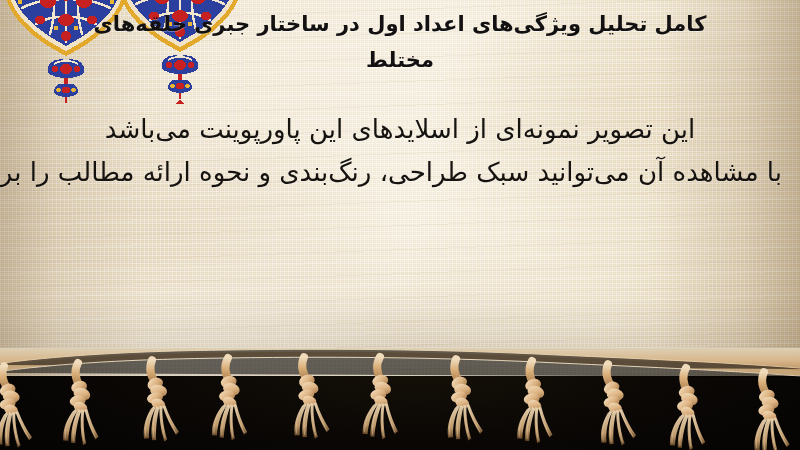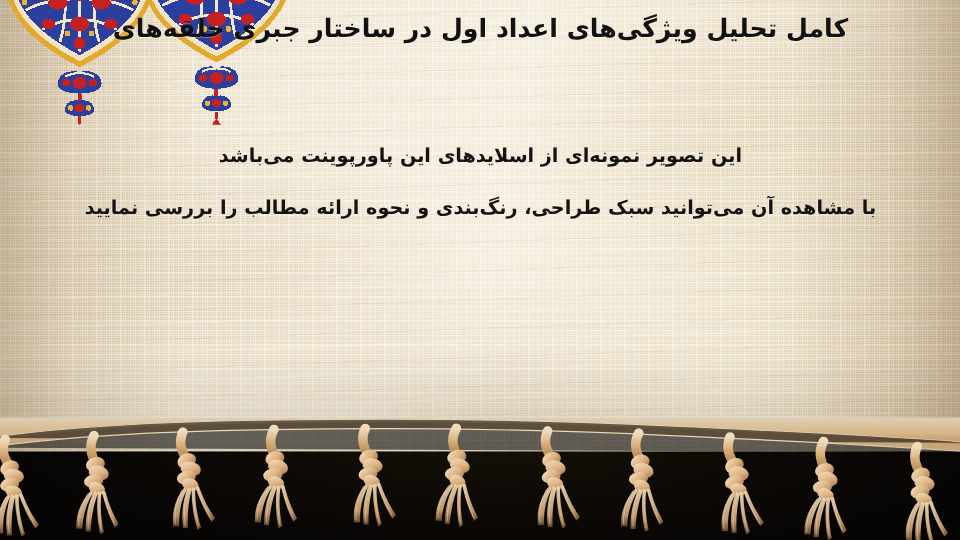--- a/index.html
+++ b/index.html
@@ -125,22 +125,22 @@
   .body-block {
     position: absolute;
     top: 108px;
     left: 18px;
     right: 18px;
     direction: rtl;
     text-align: center;
     color: #15120f;
   }
   .body-line {
-    font-size: 16px;
-    font-weight: 700;
+    font-size: 26px;
+    font-weight: 400;
     line-height: 43px;
     white-space: nowrap;
     text-shadow: 0 1px 0 rgba(255,255,255,.26);
   }
 </style>
 </head>
 <body>
 
 <div class="slide">
 
@@ -299,20 +299,21 @@
         <use href="#tassel" transform="translate(700,20) rotate(3)"></use>
         <use href="#tassel" transform="translate(778,24) rotate(-2)"></use>
       </g>
     </svg>
   </div>
 
   <div class="text-layer">
 
     <div class="slide-title">
       <div>کامل تحلیل ویژگی‌های اعداد اول در ساختار جبری حلقه‌های</div>
+      <div>مختلط</div>
     </div>
 
     <div class="body-block">
       <div class="body-line">این تصویر نمونه‌ای از اسلایدهای این پاورپوینت می‌باشد</div>
       <div class="body-line">با مشاهده آن می‌توانید سبک طراحی، رنگ‌بندی و نحوه ارائه مطالب را بررسی نمایید</div>
     </div>
 
   </div>
 </div>
 

